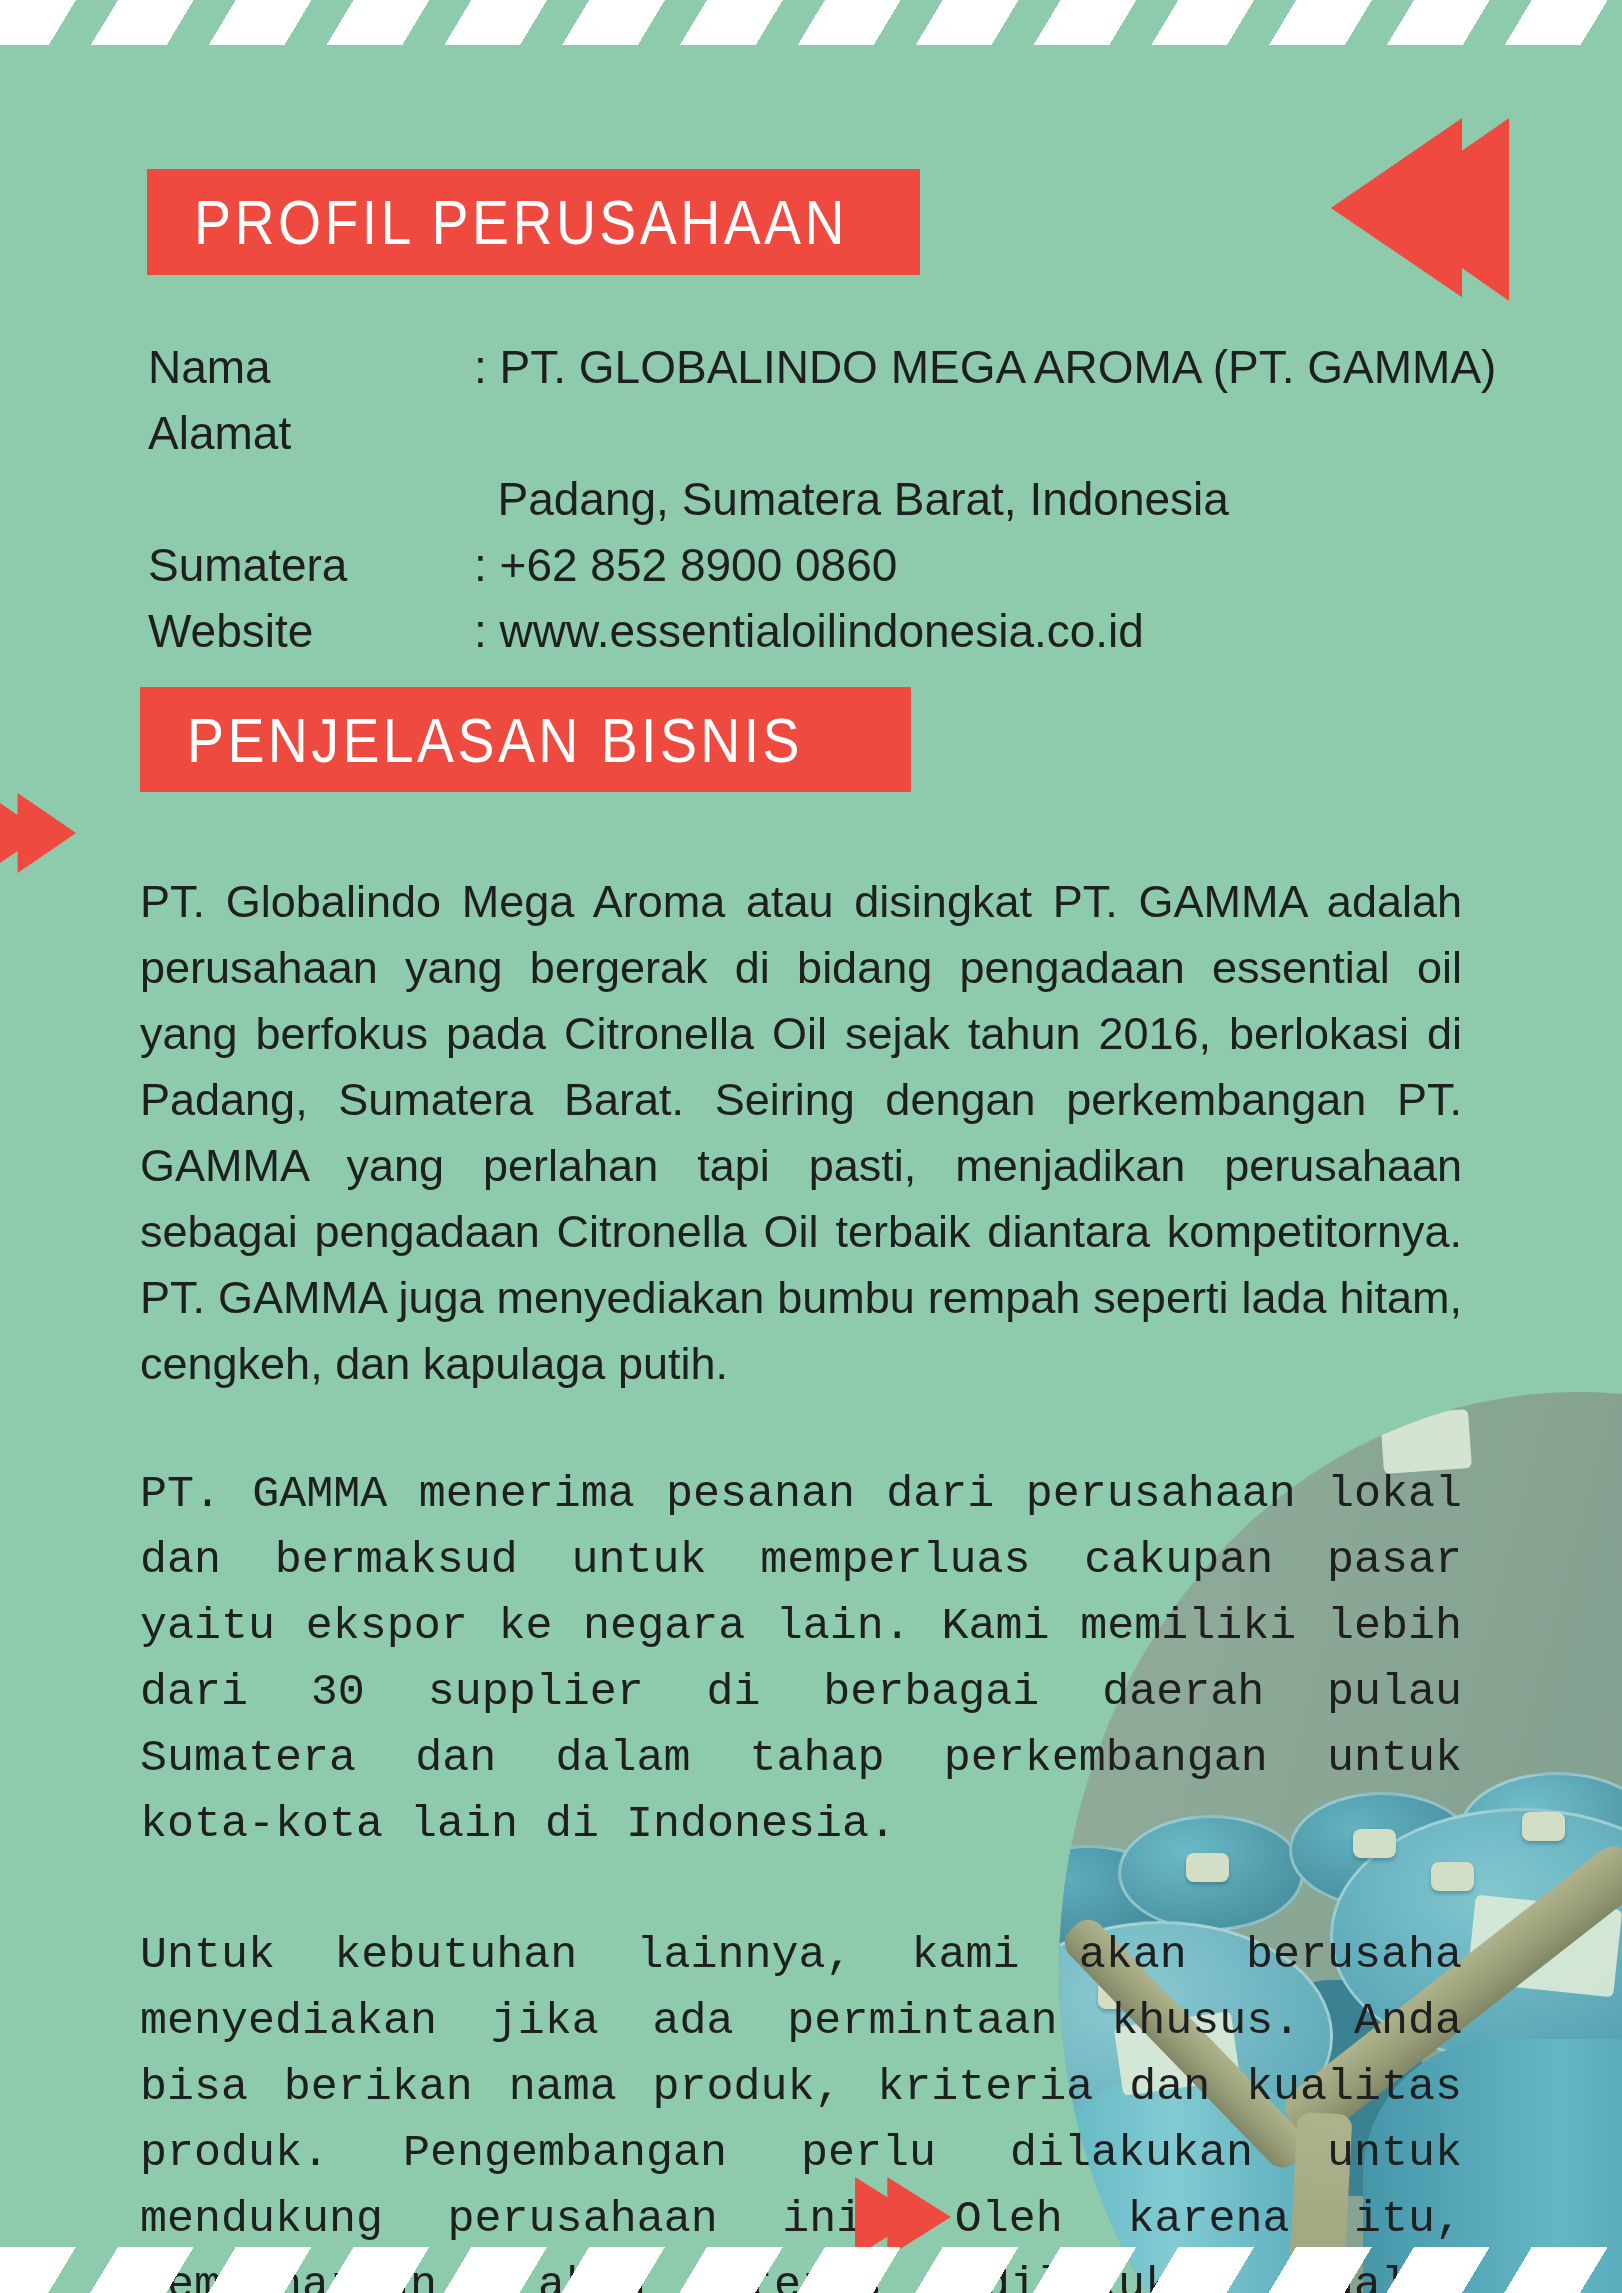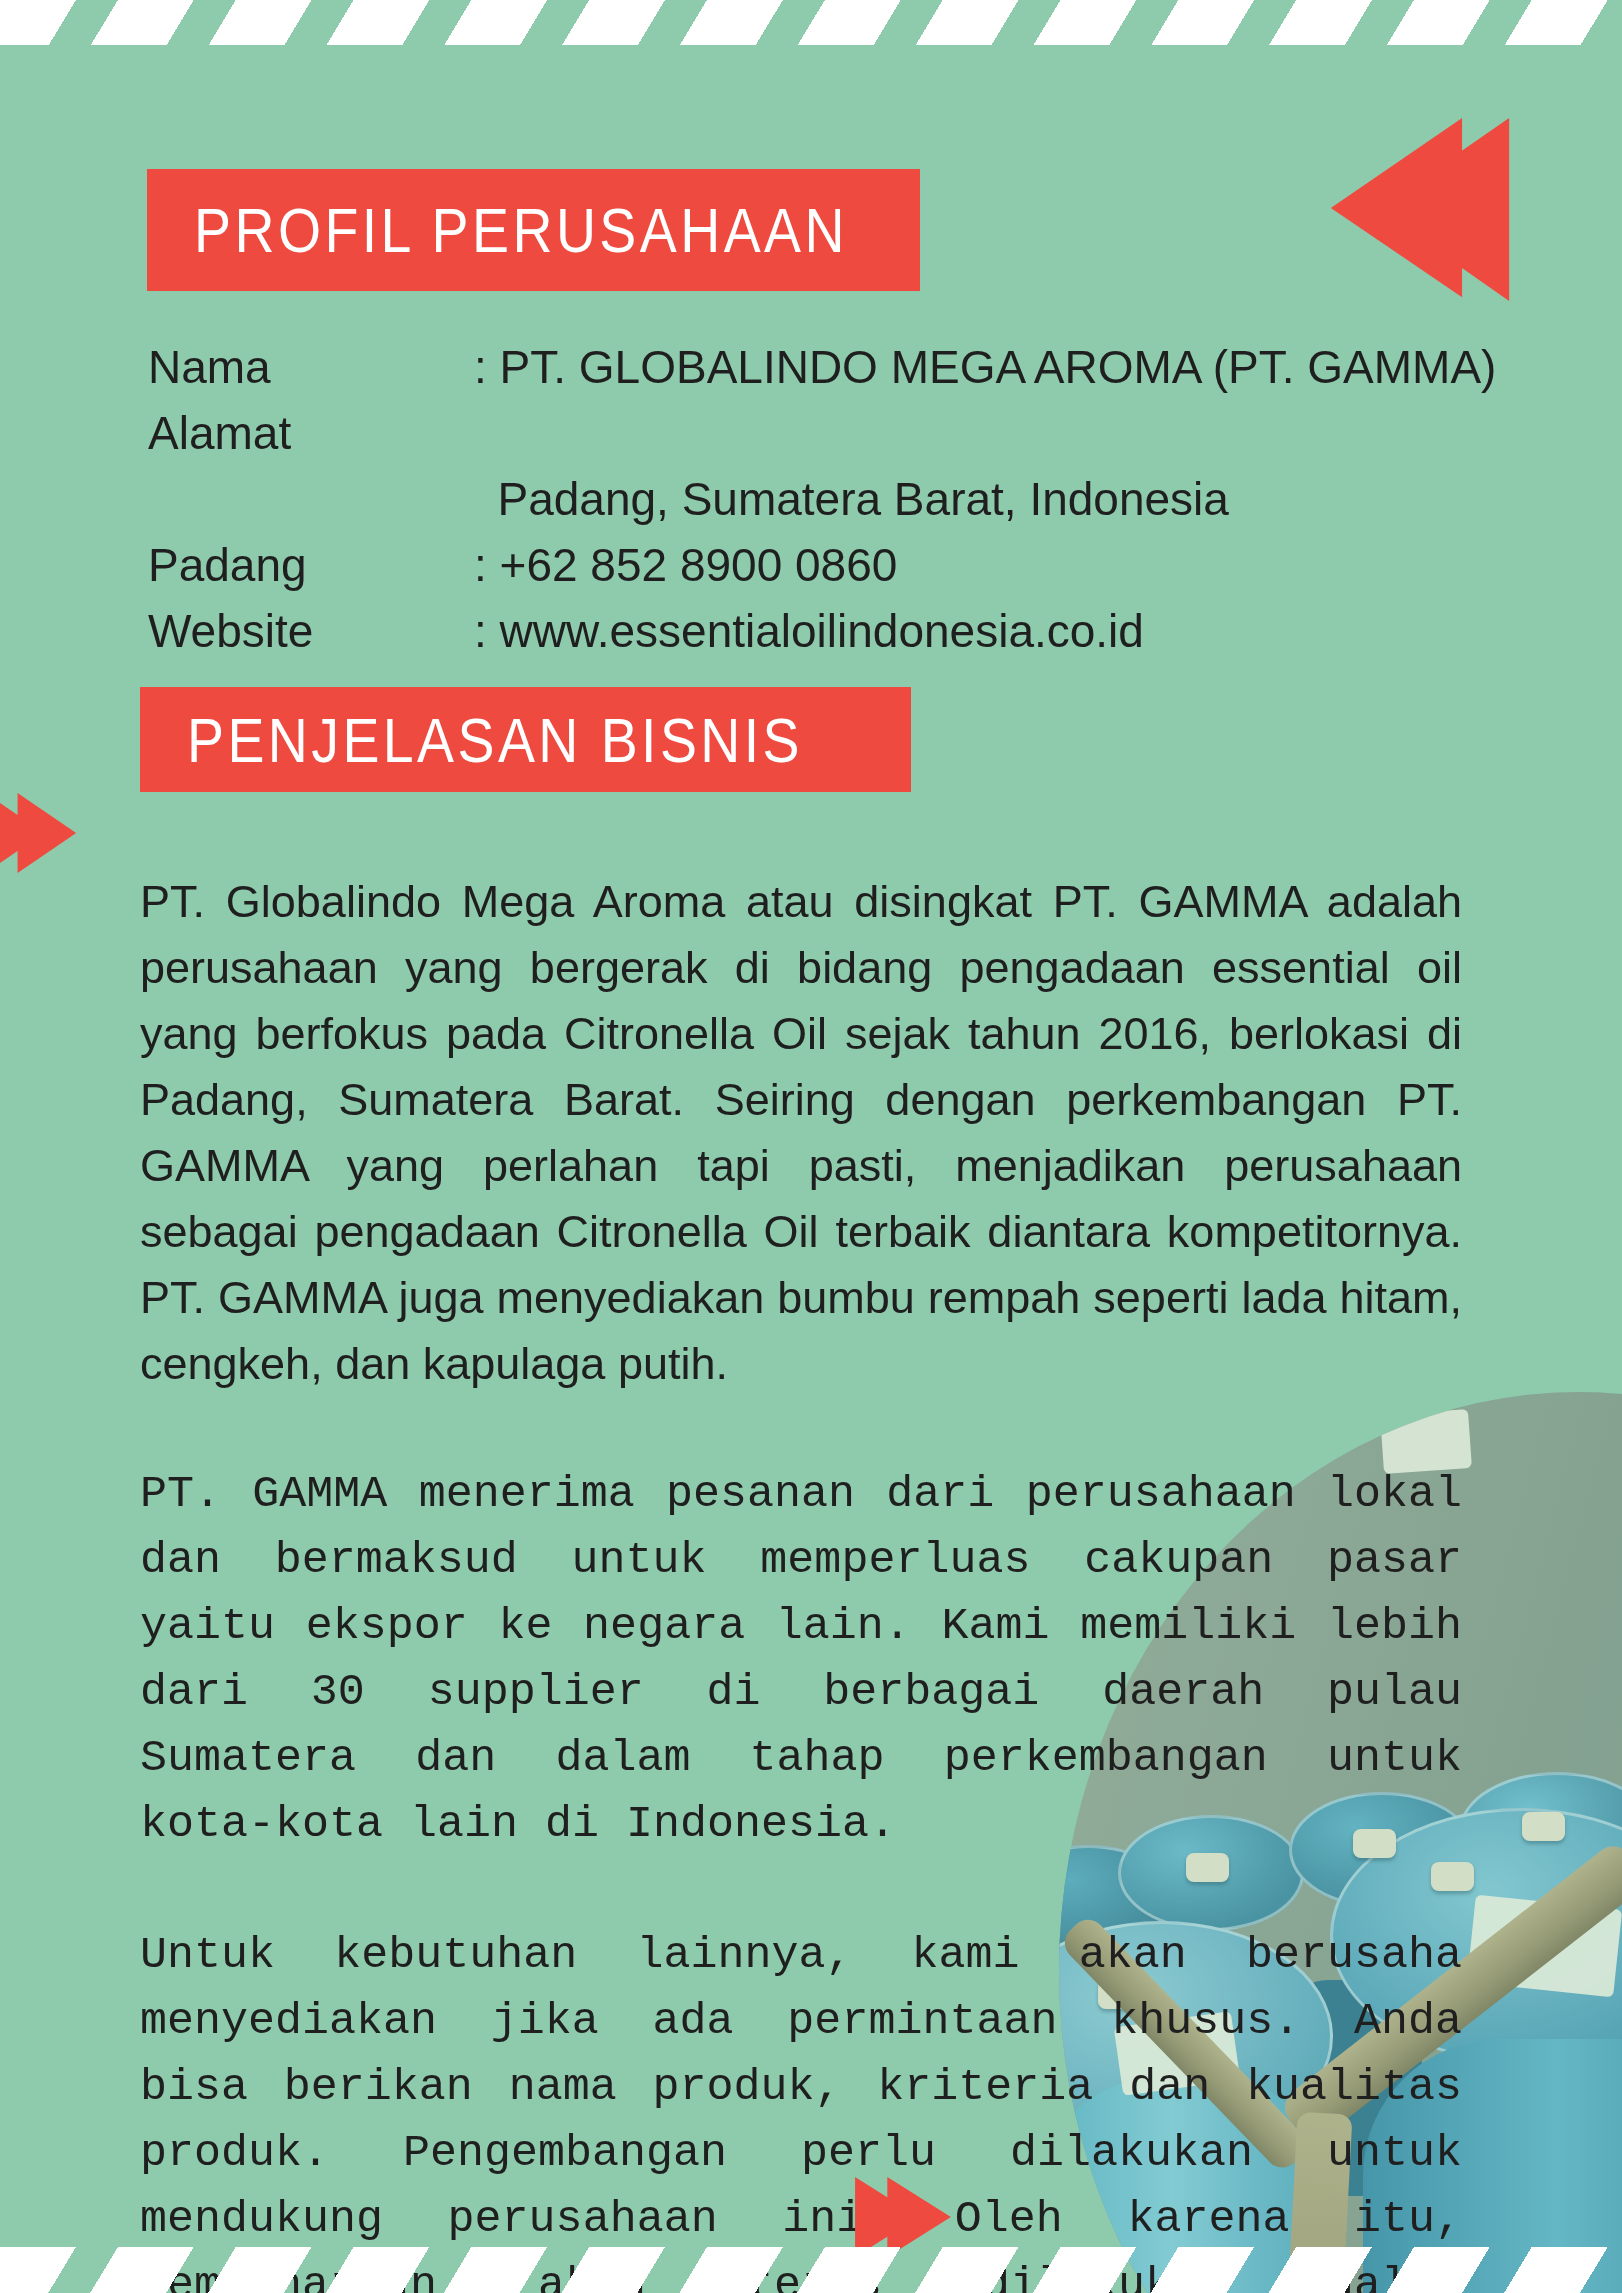--- a/index.html
+++ b/index.html
@@ -29,21 +29,21 @@
   .stripes-top{top:0;}
   .stripes-bottom{top:2247px;height:46px;}
 
   
   .banner{
     position:absolute;
     background:var(--red);
     display:flex;align-items:center;
     padding-left:47px;
   }
-  .banner-profile{left:147px;top:169px;width:773px;height:122px;}
+  .banner-profile{left:147px;top:169px;width:773px;height:106px;}
   .banner-business{left:140px;top:687px;width:771px;height:105px;}
   .banner-title{
     color:var(--white);
     font-size:63px;
     letter-spacing:3.9px;
     white-space:nowrap;
     transform:scaleX(0.88);
     transform-origin:left center;
   }
 
@@ -150,21 +150,21 @@
       <span class="info-value">: PT. GLOBALINDO MEGA AROMA (PT. GAMMA)</span>
     </div>
     <div class="info-row">
       <span class="info-label">Alamat</span>
     </div>
     <div class="info-row continuation">
       <span class="info-label"></span>
       <span class="info-value">Padang, Sumatera Barat, Indonesia</span>
     </div>
     <div class="info-row">
-      <span class="info-label">Padang</span>
+      <span class="info-label">Sumatera</span>
       <span class="info-value">: +62 852 8900 0860</span>
     </div>
     <div class="info-row">
       <span class="info-label">Website</span>
       <span class="info-value">: www.essentialoilindonesia.co.id</span>
     </div>
   </div>
 
   <div class="banner banner-business">
     <span class="banner-title">PENJELASAN BISNIS</span>

